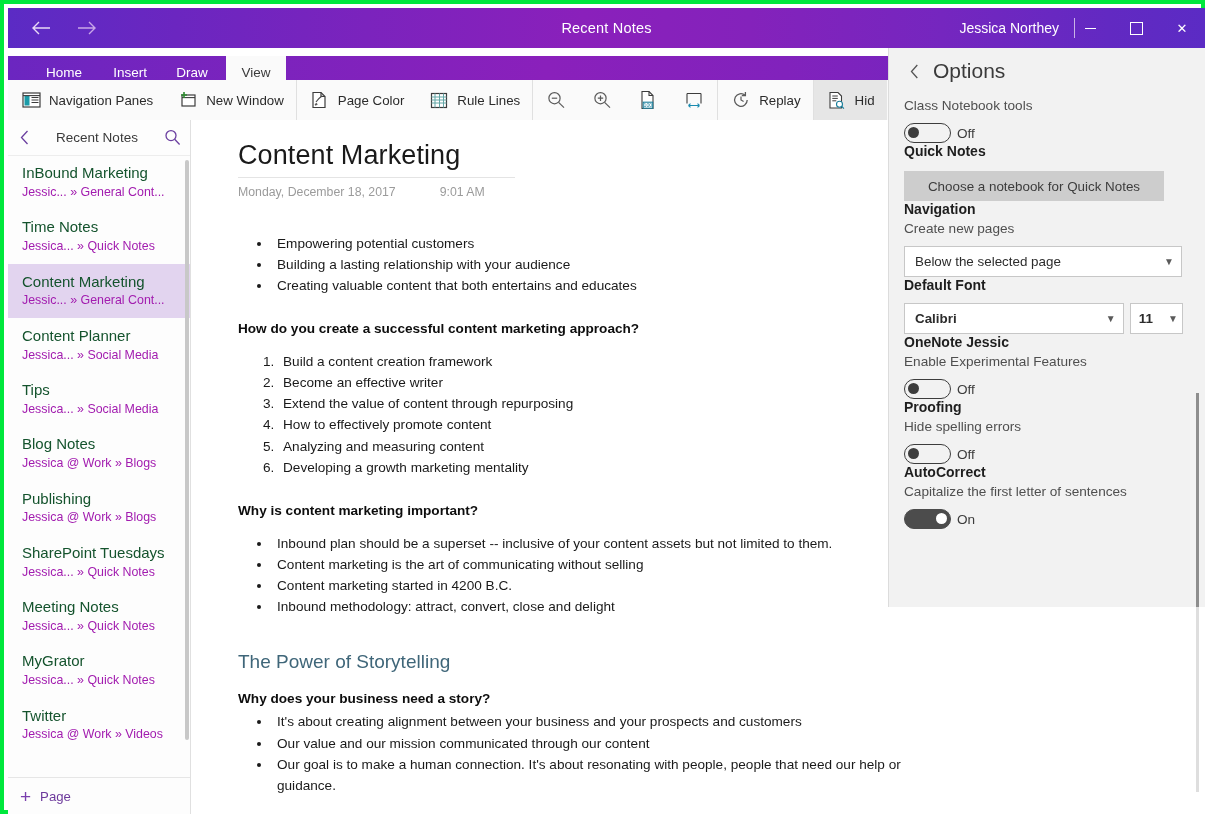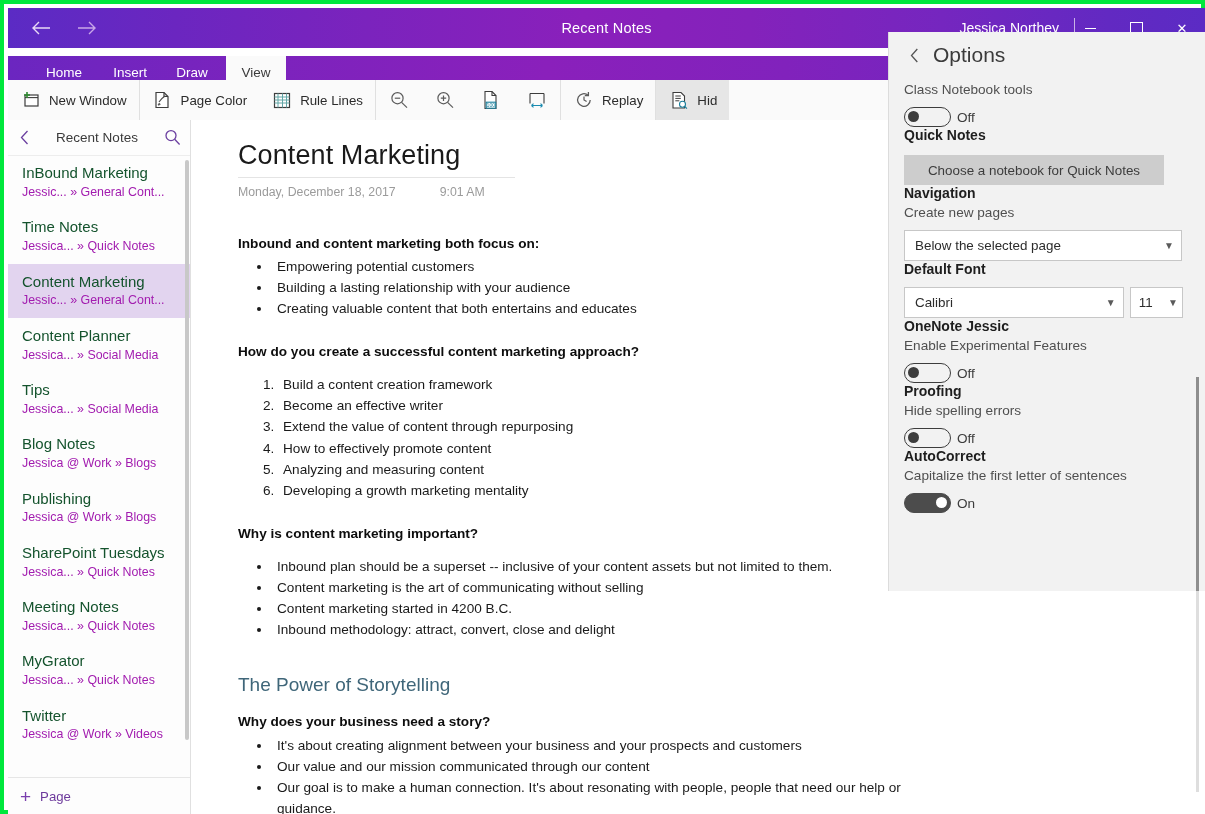--- a/index.html
+++ b/index.html
@@ -116,21 +116,21 @@
   ul.bl li{margin:0;padding-left:5px;}
   ol.nl{margin:12px 0 0 0;padding-left:40px;}
   ol.nl li{margin:0;padding-left:5px;}
   .gap-l{height:22px;}
   .h2{font-size:19px;font-weight:400;color:#3f6679;margin:30px 0 12px 0;}
   .wide li{max-width:648px;}
   .main-scroll{position:absolute;right:6px;top:12px;width:3px;height:660px;background:#dedede;}
 
   
   .optpanel{
-    position:absolute;right:0;top:24px;width:317px;height:559px;
+    position:absolute;right:0;top:40px;width:317px;height:559px;
     background:#f2f2f2;border-left:1px solid #dcdcdc;box-sizing:border-box;
     overflow:hidden;
   }
   .opt-head{display:flex;align-items:center;height:46px;padding-left:12px;}
   .opt-back{width:26px;display:flex;align-items:center;justify-content:center;color:#4a4a4a;font-size:17px;cursor:pointer;}
   .opt-title{font-size:21px;font-weight:300;color:#3b3b3b;margin-left:6px;}
   .opt-body{padding:0 22px 0 15px;}
   .opt-sub{font-size:13.6px;color:#4f4f4f;margin-top:4px;}
   .opt-h{font-size:14px;font-weight:bold;color:#1e1e1e;}
   .row-toggle{display:flex;align-items:center;gap:6px;margin-top:10px;}
@@ -146,21 +146,21 @@
     margin-top:12px;width:260px;height:30px;background:#cdcdcd;border:none;
     display:flex;align-items:center;justify-content:center;
     font-size:13.4px;color:#3c3c3c;cursor:pointer;font-family:inherit;
   }
   .sel-box{
     margin-top:10px;width:278px;height:31px;background:#fff;border:1px solid #c7c7c7;
     display:flex;align-items:center;box-sizing:border-box;cursor:pointer;
   }
   .sel-box .txt{flex:1;padding-left:10px;font-size:13.4px;color:#2c2c2c;}
   .sel-box .chev{width:24px;text-align:center;font-size:10px;color:#5a5a5a;}
-  .font-row{display:flex;gap:6px;margin-top:10px;}
+  .font-row{display:flex;gap:6px;margin-top:10px;font-weight:bold;}
   .sel-box.f1{width:223px;margin-top:0;}
   .sel-box.f2{width:54px;margin-top:0;}
   .sel-box.f2 .txt{padding-left:8px;}
   .sel-box.f2 .chev{width:18px;}
   .opt-scroll{position:absolute;right:6px;top:345px;width:3px;height:385px;background:#8e8e8e;}
 
   svg{display:block;}
 </style>
 </head>
 <body>
@@ -199,20 +199,31 @@
     <div class="tab" style="left:28px;width:56px;">Home</div>
     <div class="tab" style="left:94px;width:56px;">Insert</div>
     <div class="tab" style="left:158px;width:52px;">Draw</div>
     <div class="tab active" style="left:218px;width:60px;">View</div>
   </div>
 
   <div class="ribbon">
     <div class="rgroup">
       <div class="ritem">
         <span class="ricon">
+          <svg width="19" height="16" viewBox="0 0 19 16">
+                <rect x="1" y="1" width="17" height="14" fill="#fff" stroke="#3c3c3c" stroke-width="1.2"></rect>
+                <rect x="2.5" y="4" width="5" height="9.5" fill="#1a9ba8"></rect>
+                <path d="M9.5 5.5h7M9.5 8h7M9.5 10.5h7" stroke="#3c3c3c" stroke-width="1"></path>
+                <path d="M1 3.6h17" stroke="#3c3c3c" stroke-width="1.1"></path>
+              </svg>
+        </span>
+        <span>Navigation Panes</span>
+      </div>
+      <div class="ritem">
+        <span class="ricon">
           <svg width="20" height="18" viewBox="0 0 20 18">
                 <rect x="4" y="4" width="13" height="11" fill="#fff" stroke="#3c3c3c" stroke-width="1.2"></rect>
                 <path d="M4 6.6h13" stroke="#3c3c3c" stroke-width="1.1"></path>
                 <path d="M3 4 h6 M6 1 v6" stroke="#2e8b30" stroke-width="1.6"></path>
               </svg>
         </span>
         <span>New Window</span>
       </div>
     </div>
 
@@ -377,21 +388,20 @@
 
   <div class="canvas">
     <div class="page">
       <div class="pg-title">Content Marketing</div>
       <div class="pg-meta">
         <span>Monday, December 18, 2017</span>
         <span>9:01 AM</span>
       </div>
 
       <div class="body">
-        <div class="h-q">Inbound and content marketing both focus on:</div>
         <ul class="bl" id="bullets1">
               <li>Empowering potential customers</li>
               <li>Building a lasting relationship with your audience</li>
               <li>Creating valuable content that both entertains and educates</li>
             </ul>
 
         <div class="gap-l"></div>
         <div class="h-q">How do you create a successful content marketing approach?</div>
         <ol class="nl" id="numbered">
               <li>Build a content creation framework</li>

